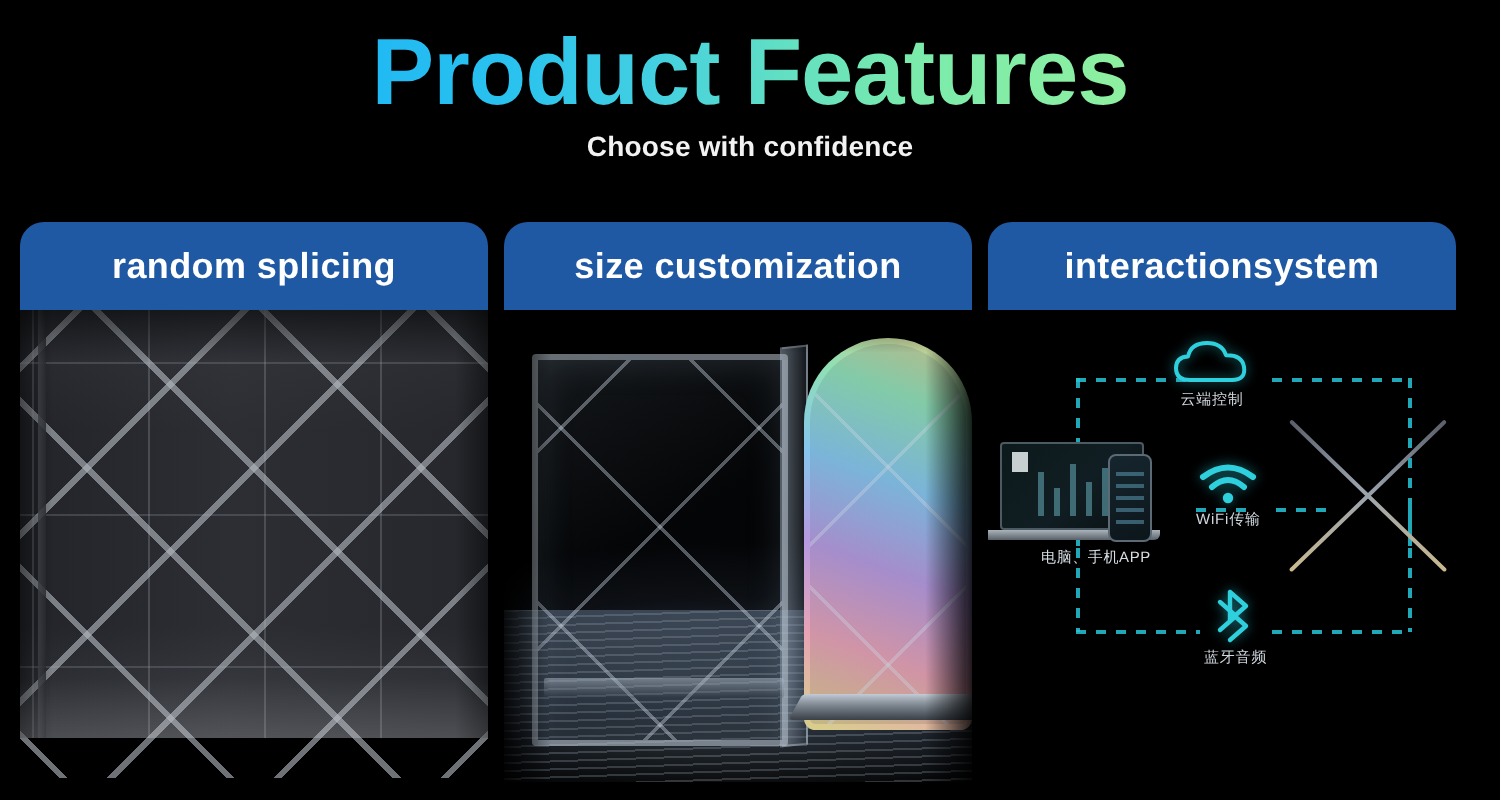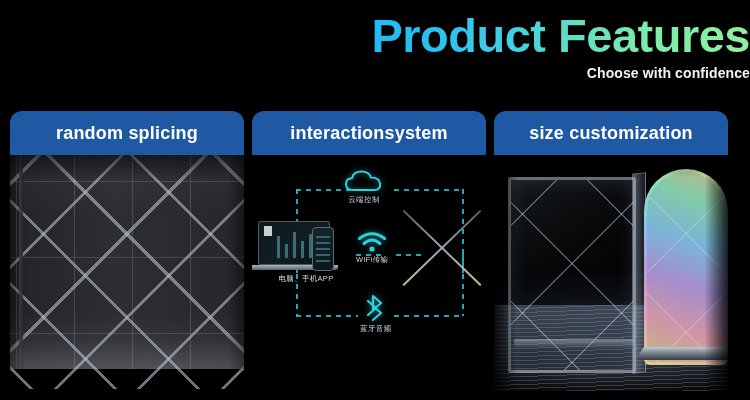--- a/index.html
+++ b/index.html
@@ -13,21 +13,21 @@
 
   body {
     font-family: "Liberation Sans", sans-serif;
     position: relative;
   }
 
   
   .page-header {
     width: 750px;
     padding-top: 12px;
-    text-align: right;
+    text-align: center;
   }
 
   .page-title {
     font-size: 47px;
     font-weight: bold;
     letter-spacing: -0.5px;
     line-height: 1.0;
     background-image: linear-gradient(90deg,
         #21b9f2 0%,
         #29c2ef 18%,
@@ -394,20 +394,37 @@
   <div class="panel">
     <div class="panel-header">
       <span class="panel-header-label">random splicing</span>
     </div>
     <div class="panel-body">
       <div class="lattice-screen">
         <div class="lattice-grid"></div>
         <div class="lattice-diag"></div>
         <div class="lattice-post"></div>
         <div class="lattice-vignette"></div>
+      </div>
+    </div>
+  </div>
+
+  <div class="panel">
+    <div class="panel-header">
+      <span class="panel-header-label">size customization</span>
+    </div>
+    <div class="panel-body">
+      <div class="glass-scene">
+        <div class="floor"></div>
+        <div class="glass-side"></div>
+        <div class="glass-arch"></div>
+        <div class="arch-base"></div>
+        <div class="glass-rect"></div>
+        <div class="rect-feet"></div>
+        <div class="scene-vignette"></div>
       </div>
     </div>
   </div>
 
   <div class="panel">
     <div class="panel-header">
       <span class="panel-header-label">interactionsystem</span>
     </div>
     <div class="panel-body">
       <div class="diagram">
@@ -470,30 +487,13 @@
 
         <div class="xframe">
           <span class="xbar-a"></span>
           <span class="xbar-b"></span>
         </div>
 
       </div>
     </div>
   </div>
 
-  <div class="panel">
-    <div class="panel-header">
-      <span class="panel-header-label">size customization</span>
-    </div>
-    <div class="panel-body">
-      <div class="glass-scene">
-        <div class="floor"></div>
-        <div class="glass-side"></div>
-        <div class="glass-arch"></div>
-        <div class="arch-base"></div>
-        <div class="glass-rect"></div>
-        <div class="rect-feet"></div>
-        <div class="scene-vignette"></div>
-      </div>
-    </div>
-  </div>
-
 </div>
 
 </body></html>

